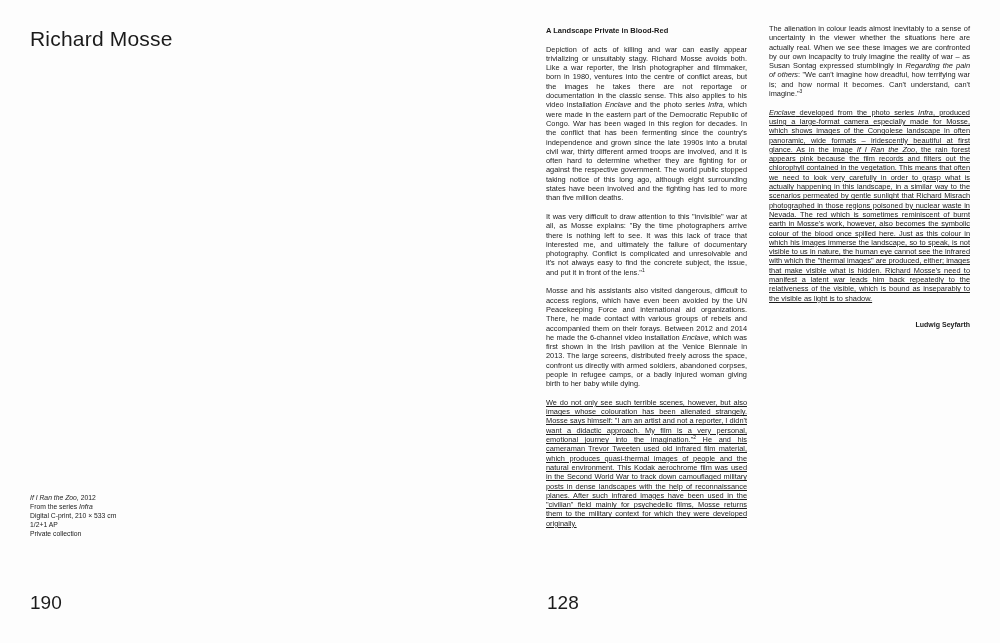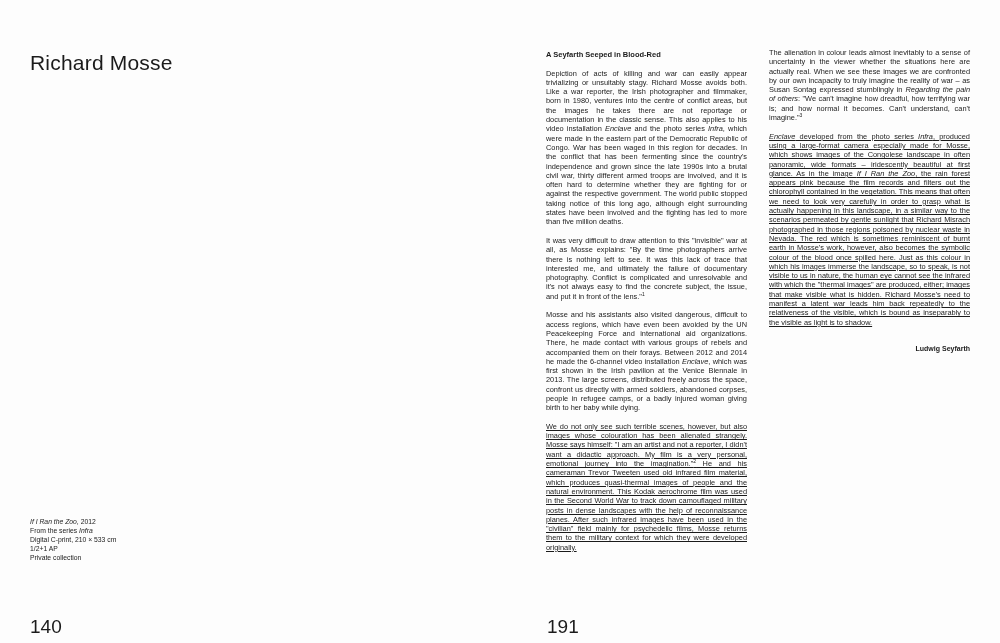--- a/index.html
+++ b/index.html
@@ -4,21 +4,21 @@
 <style>
   * { margin: 0; padding: 0; box-sizing: border-box; }
   html, body { width: 1000px; height: 643px; }
   body {
     font-family: "Liberation Sans", sans-serif;
     background: #fdfdfd;
     color: #1b1b1b;
     position: relative;
     overflow: hidden;
   }
-  .spread { position: absolute; inset: 0; margin-top: 24px; }
+  .spread { position: absolute; inset: 0; }
 
   
   .page-title {
     position: absolute;
     left: 30px; top: 27px;
     font-size: 21px;
     font-weight: 400;
     letter-spacing: 0.2px;
     color: #1b1b1b;
   }
@@ -83,35 +83,35 @@
     <h1 class="page-title">Richard Mosse</h1>
 
     <div class="caption">
       <div><span style="font-style: italic;">If I Ran the Zoo</span><span>, 2012</span></div>
       <div><span>From the series </span><span style="font-style: italic;">Infra</span></div>
       <div><span>Digital C-print, 210 × 533 cm</span></div>
       <div><span>1/2+1 AP</span></div>
       <div><span>Private collection</span></div>
     </div>
 
-    <div class="folio folio-left">140</div>
+    <div class="folio folio-left">190</div>
   </div>
 
   <div>
 
     <div class="col col-1">
-      <h2 class="essay-heading">A Seyfarth Seeped in Blood-Red</h2>
+      <h2 class="essay-heading">A Landscape Private in Blood-Red</h2>
       <p><span>Depiction of acts of killing and war can easily appear trivializing or unsuitably stagy. Richard Mosse avoids both. Like a war reporter, the Irish photographer and filmmaker, born in 1980, ventures into the centre of conflict areas, but the images he takes there are not reportage or documentation in the classic sense. This also applies to his video installation </span><span style="font-style: italic;">Enclave</span><span> and the photo series </span><span style="font-style: italic;">Infra</span><span>, which were made in the eastern part of the Democratic Republic of Congo. War has been waged in this region for decades. In the conflict that has been fermenting since the country's independence and grown since the late 1990s into a brutal civil war, thirty different armed troops are involved, and it is often hard to determine whether they are fighting for or against the respective government. The world public stopped taking notice of this long ago, although eight surrounding states have been involved and the fighting has led to more than five million deaths.</span></p>
       <p><span>It was very difficult to draw attention to this "invisible" war at all, as Mosse explains: "By the time photographers arrive there is nothing left to see. It was this lack of trace that interested me, and ultimately the failure of documentary photography. Conflict is complicated and unresolvable and it's not always easy to find the concrete subject, the issue, and put it in front of the lens."</span><sup>1</sup></p>
       <p><span>Mosse and his assistants also visited dangerous, difficult to access regions, which have even been avoided by the UN Peacekeeping Force and international aid organizations. There, he made contact with various groups of rebels and accompanied them on their forays. Between 2012 and 2014 he made the 6-channel video installation </span><span style="font-style: italic;">Enclave</span><span>, which was first shown in the Irish pavilion at the Venice Biennale in 2013. The large screens, distributed freely across the space, confront us directly with armed soldiers, abandoned corpses, people in refugee camps, or a badly injured woman giving birth to her baby while dying.</span></p>
       <p><span>We do not only see such terrible scenes, however, but also images whose colouration has been alienated strangely. Mosse says himself: "I am an artist and not a reporter, I didn't want a didactic approach. My film is a very personal, emotional journey into the imagination."</span><sup>2</sup><span> He and his cameraman Trevor Tweeten used old infrared film material, which produces quasi-thermal images of people and the natural environment. This Kodak aerochrome film was used in the Second World War to track down camouflaged military posts in dense landscapes with the help of reconnaissance planes. After such infrared images have been used in the "civilian" field mainly for psychedelic films, Mosse returns them to the military context for which they were developed originally.</span></p>
     </div>
 
     <div class="col col-2">
       <p><span>The alienation in colour leads almost inevitably to a sense of uncertainty in the viewer whether the situations here are actually real. When we see these images we are confronted by our own incapacity to truly imagine the reality of war – as Susan Sontag expressed stumblingly in </span><span style="font-style: italic;">Regarding the pain of others</span><span>: "We can't imagine how dreadful, how terrifying war is; and how normal it becomes. Can't understand, can't imagine."</span><sup>3</sup></p>
       <p><span style="font-style: italic;">Enclave</span><span> developed from the photo series </span><span style="font-style: italic;">Infra</span><span>, produced using a large-format camera especially made for Mosse, which shows images of the Congolese landscape in often panoramic, wide formats – iridescently beautiful at first glance. As in the image </span><span style="font-style: italic;">If I Ran the Zoo</span><span>, the rain forest appears pink because the film records and filters out the chlorophyll contained in the vegetation. This means that often we need to look very carefully in order to grasp what is actually happening in this landscape, in a similar way to the scenarios permeated by gentle sunlight that Richard Misrach photographed in those regions poisoned by nuclear waste in Nevada. The red which is sometimes reminiscent of burnt earth in Mosse's work, however, also becomes the symbolic colour of the blood once spilled here. Just as this colour in which his images immerse the landscape, so to speak, is not visible to us in nature, the human eye cannot see the infrared with which the "thermal images" are produced, either; images that make visible what is hidden. Richard Mosse's need to manifest a latent war leads him back repeatedly to the relativeness of the visible, which is bound as inseparably to the visible as light is to shadow.</span></p>
       <div class="author-byline">Ludwig Seyfarth</div>
     </div>
 
-    <div class="folio folio-right">191</div>
+    <div class="folio folio-right">128</div>
   </div>
 
 </div>
 
 </body></html>

